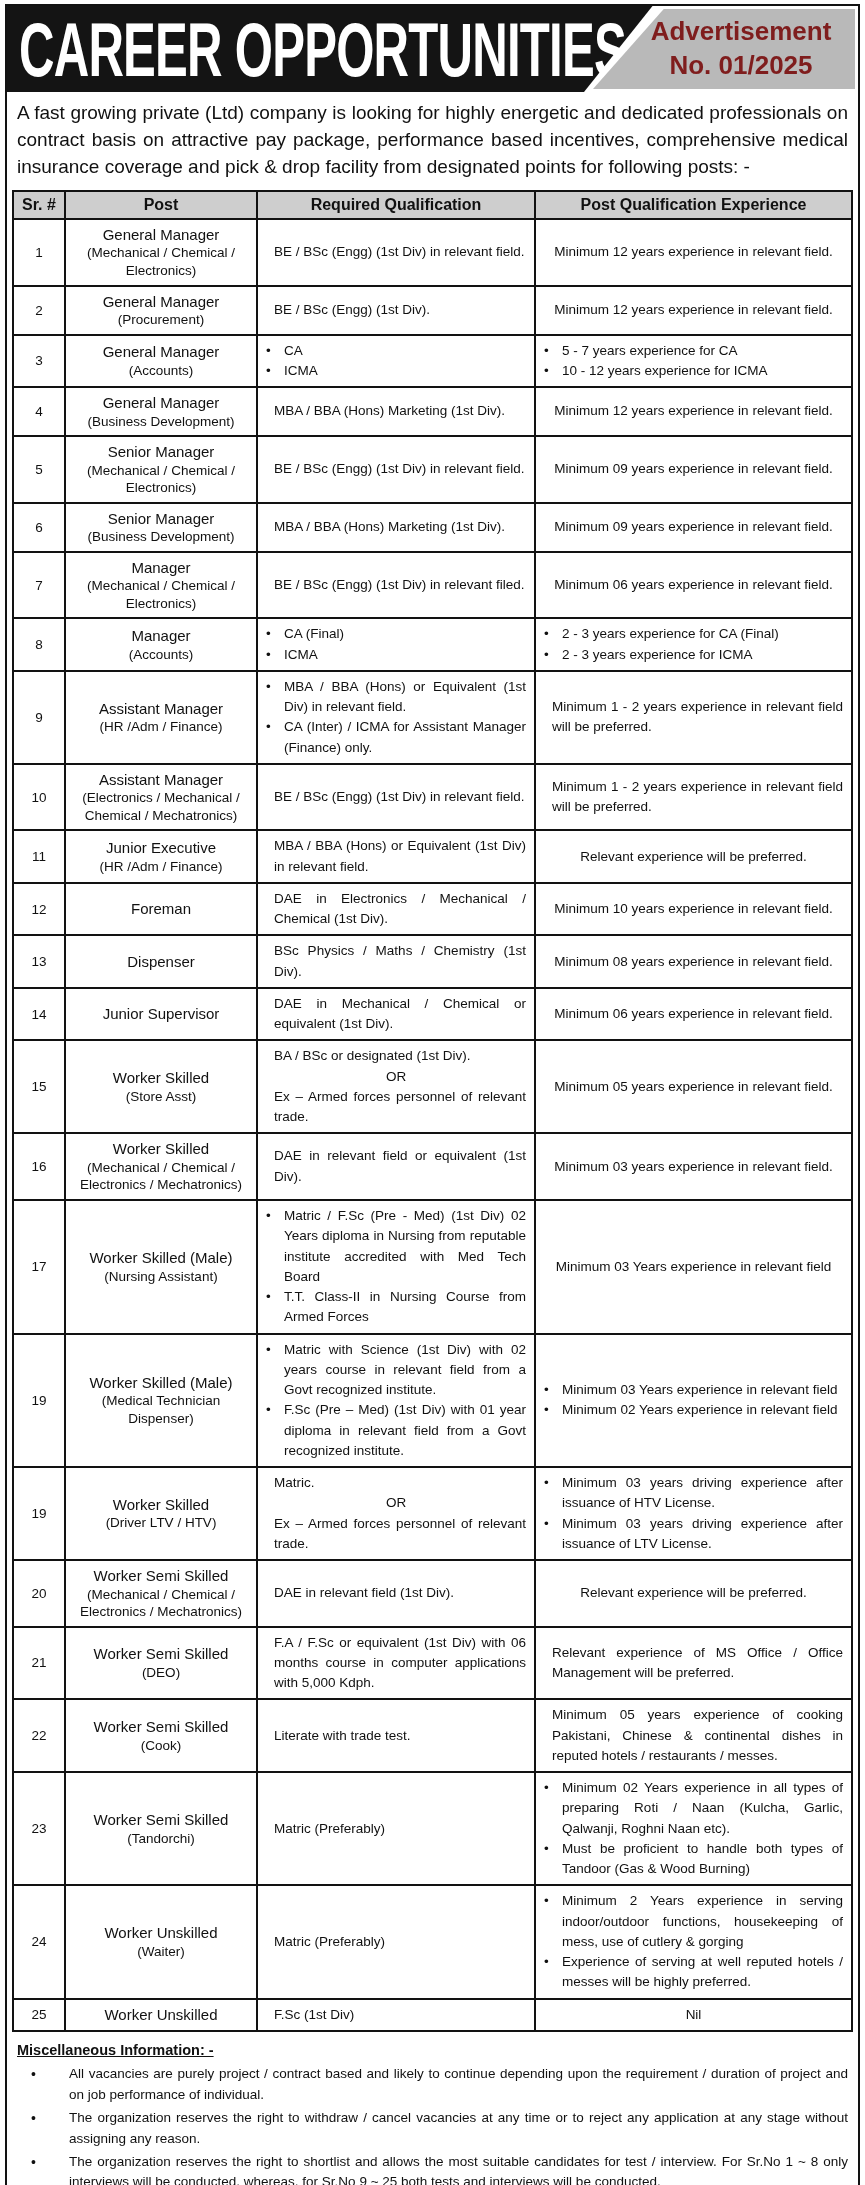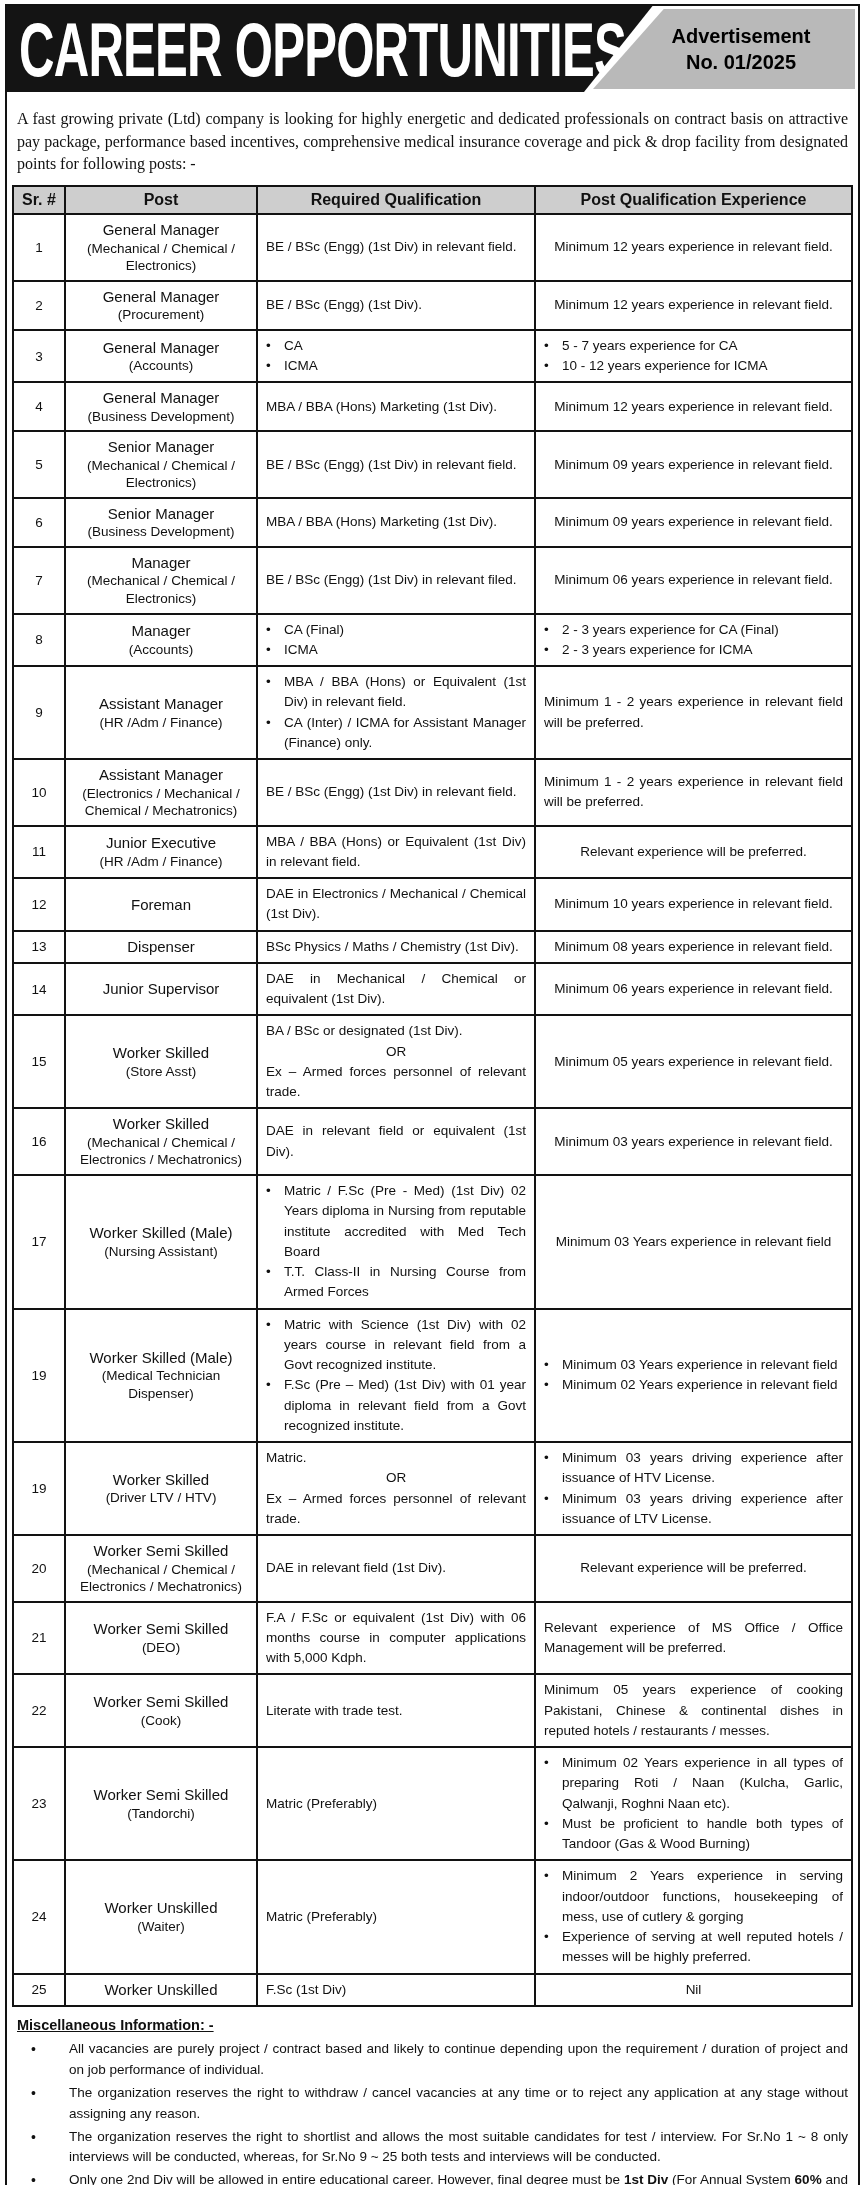--- a/index.html
+++ b/index.html
@@ -10,33 +10,33 @@
   
   .header{position:relative;height:86px;background:#141414;overflow:hidden;}
   .title-wrap{position:absolute;left:12px;top:0;height:86px;display:flex;align-items:center;}
   .title{display:inline-block;color:#fff;font-weight:bold;font-size:63px;letter-spacing:-1px;
          transform:scale(0.78,1.22);transform-origin:0 50%;white-space:nowrap;}
   .badge-white{position:absolute;right:0;top:0;width:274px;height:100%;background:#fff;
          clip-path:polygon(25% 0,100% 0,100% 100%,0 100%);}
   .badge-gray{position:absolute;right:3px;top:3px;bottom:3px;width:262px;background:#b9b9b9;
          clip-path:polygon(27% 0,100% 0,100% 100%,0 100%);
          display:flex;flex-direction:column;justify-content:center;align-items:center;}
-  .badge-line{font-weight:bold;font-size:20px;color:#000000;line-height:1.3;padding-left:34px;}
+  .badge-line{font-weight:bold;font-size:26px;color:#7f1d1d;line-height:1.3;padding-left:34px;}
 
   
-  .intro{padding:16px 10px 9px;font-size:16px;line-height:1.42;text-align:justify;font-family:Liberation Serif, serif;}
+  .intro{padding:8px 10px 9px;font-size:19px;line-height:1.42;text-align:justify;}
 
   
   table{width:calc(100% - 10px);margin:0 5px 4px;border-collapse:collapse;table-layout:fixed;}
   th{background:#cecece;border:2px solid #121212;font-size:16px;font-weight:bold;padding:4px 3px;}
   td{border:2px solid #121212;padding:5px 8px;font-size:13.5px;vertical-align:middle;}
   .cell-sr{text-align:center;}
   .post-title{font-weight:normal;font-size:15px;text-align:center;line-height:1.3;}
   .post-sub{text-align:center;font-size:13.5px;line-height:1.3;}
-  .seg-text{display:block;text-align:justify;line-height:1.5;}
+  .seg-text{display:block;text-align:justify;line-height:1.5;margin-left:8px;}
   .seg-center{display:block;text-align:center;line-height:1.5;}
   .seg-bullet{display:flex;line-height:1.5;}
   .bullet-mark{flex:0 0 18px;text-align:left;}
   .seg-bullet .bt{flex:1;text-align:justify;}
 
   
   .misc{padding:4px 8px 8px;}
   .misc-title{font-weight:bold;text-decoration:underline;font-size:14.5px;padding:2px 2px 4px;}
   ul.misc-list{list-style:none;margin:0;padding:0;}
   ul.misc-list li{display:flex;margin:2px 0;}

